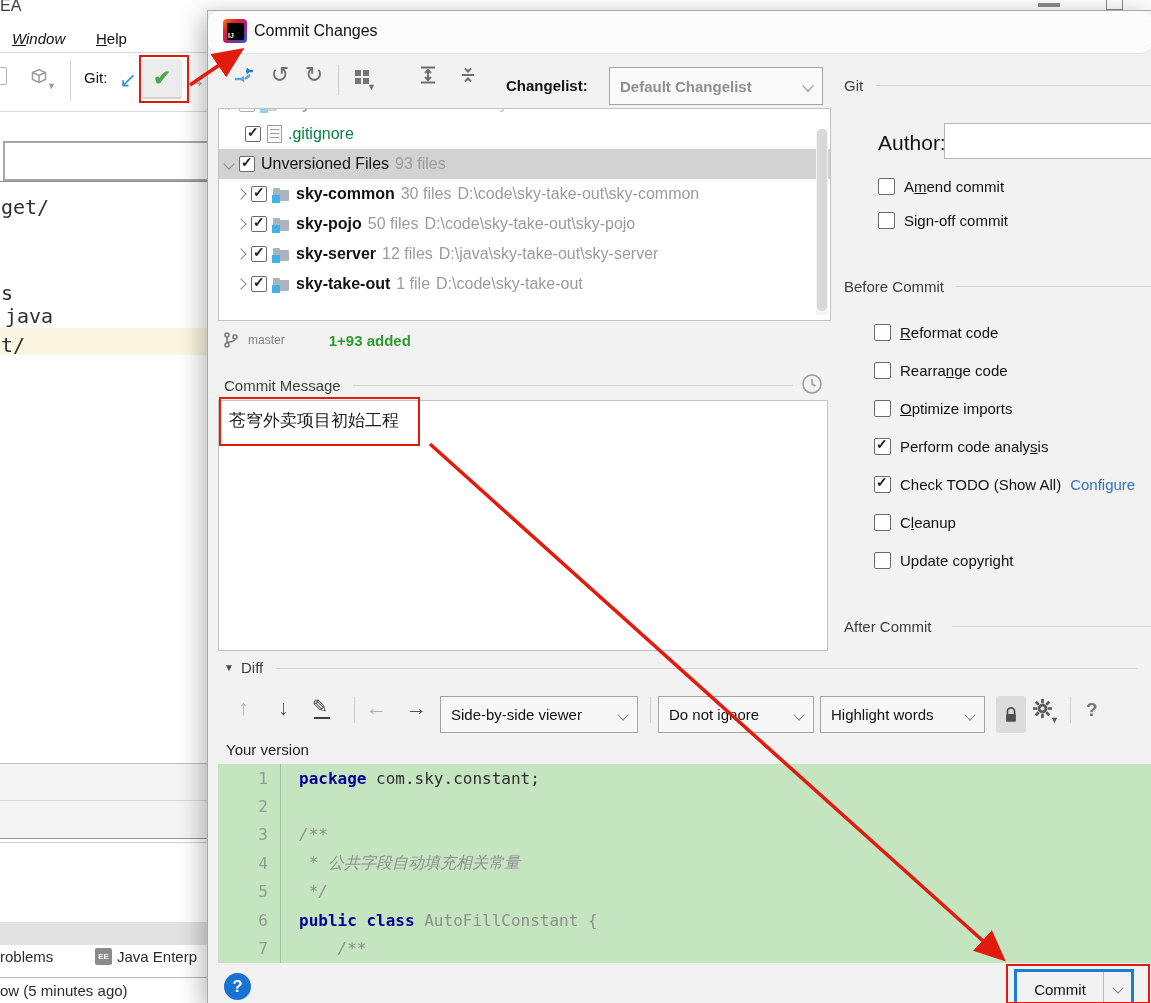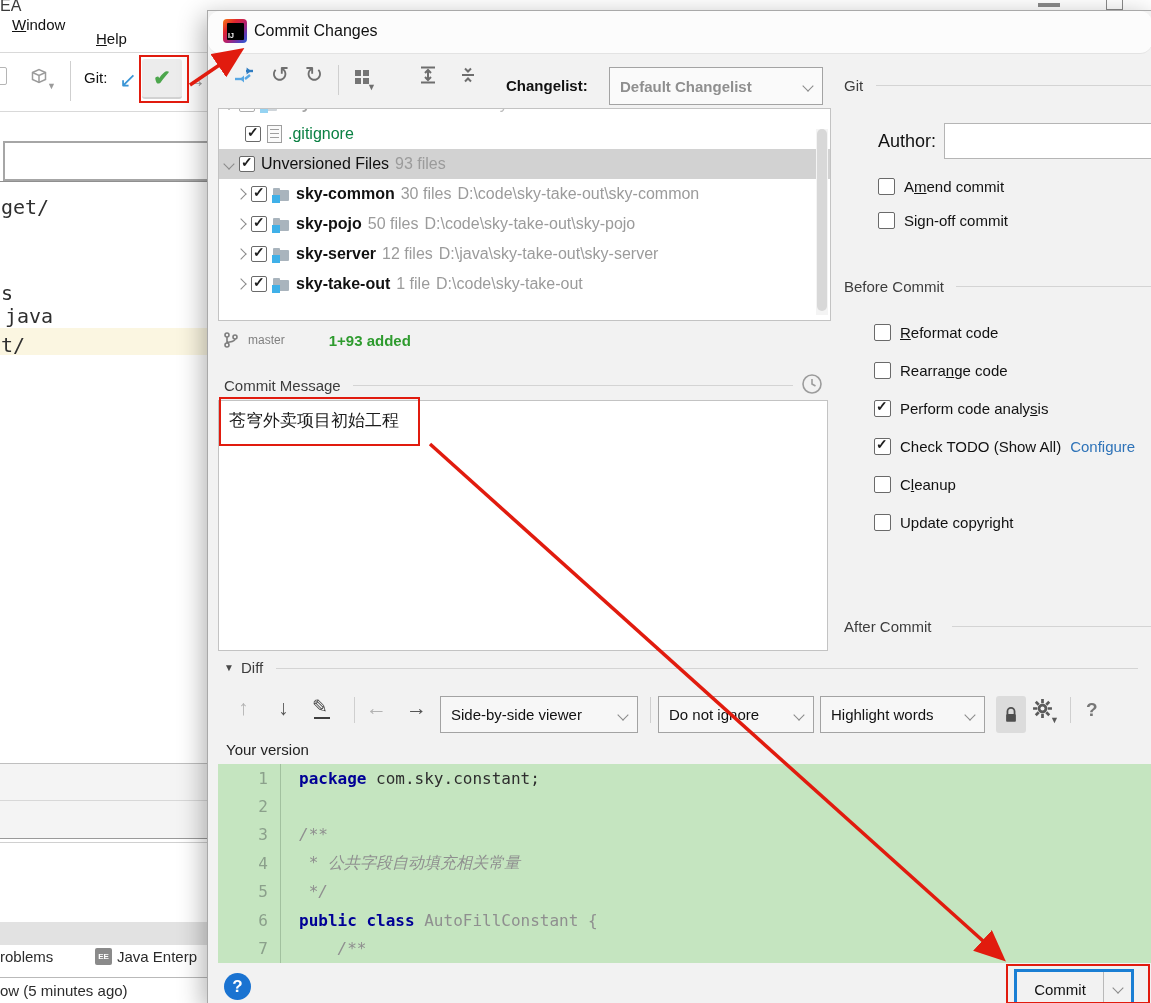--- a/index.html
+++ b/index.html
@@ -110,21 +110,21 @@
 </head>
 <body>
 
 <div id="canvas">
 
   <div class="abs" style="left:0;top:-3px;font-size:16px;color:#3a3a3a;">EA</div>
 
   <div class="abs" style="left:1038px;top:3px;width:22px;height:4px;background:#8a8a8a;"></div>
   <div class="abs" style="left:1106px;top:-6px;width:15px;height:14px;border:1.5px solid #8a8a8a;background:#fff;"></div>
 
-  <div class="abs menu-item" style="left:12px;top:16px;"><span class="mn">W</span>indow</div>
+  <div class="abs menu-item" style="left:12px;top:30px;font-style:italic;"><span class="mn">W</span>indow</div>
   <div class="abs menu-item" style="left:96px;top:30px;"><span class="mn">H</span>elp</div>
 
   <div class="bg-toolbar">
     <div class="abs" style="left:-9px;top:14px;width:14px;height:16px;border:1.5px solid #b5b5b5;border-radius:2px;"></div>
     <div class="icn-btn" style="left:26px;top:10px;width:26px;height:26px;">
       <svg width="20" height="20" viewBox="0 0 20 20" fill="none">
         <path d="M3.5 6.5l6.5-3 6.5 3v7l-6.5 3-6.5-3z" stroke="#9b9b9b" stroke-width="1.5"></path>
         <path d="M3.5 6.5l6.5 3 6.5-3M10 9.5V17" stroke="#9b9b9b" stroke-width="1.5"></path>
       </svg>
       <span style="position:absolute;right:-4px;bottom:-2px;font-size:9px;color:#9b9b9b;">▼</span>
@@ -303,21 +303,21 @@
     <div class="abs" style="left:593px;top:362px;">
       <svg width="22" height="22" viewBox="0 0 22 22" fill="none" stroke="#9c9c9c" stroke-width="1.6">
         <circle cx="11" cy="11" r="9"></circle>
           <path d="M11 6v5l3.5 2"></path>
       </svg>
     </div>
     <div id="msgbox">苍穹外卖项目初始工程</div>
 
     <div class="abs sec-label" style="left:636px;top:66px;">Git</div>
     <div class="hline" style="left:668px;top:74px;width:276px;background:#d4d4d4;"></div>
-    <div class="abs" style="left:670px;top:120px;font-size:18px;color:#111;">Author:</div>
+    <div class="abs" style="left:670px;top:120px;font-size:21px;color:#111;">Author:</div>
     <input class="author-input" value="" style="">
     <div class="optcol abs" style="left:670px;top:164px;gap:12px;">
         <div class="opt">
           <span class="cb"></span>
           <span class="olabel">A<span class="mn">m</span>end commit</span>
         </div>
         <div class="opt">
           <span class="cb"></span>
           <span class="olabel">Si<span class="mn">g</span>n-off commit</span>
         </div>
@@ -326,20 +326,24 @@
     <div class="abs sec-label" style="left:636px;top:267px;">Before Commit</div>
     <div class="hline" style="left:748px;top:275px;width:196px;background:#d4d4d4;"></div>
     <div class="optcol abs" style="left:666px;top:310px;gap:16px;">
         <div class="opt">
           <span class="cb"></span>
           <span class="olabel"><span class="mn">R</span>eformat code</span>
         </div>
         <div class="opt">
           <span class="cb"></span>
           <span class="olabel">Rearra<span class="mn">n</span>ge code</span>
+        </div>
+        <div class="opt">
+          <span class="cb"></span>
+          <span class="olabel"><span class="mn">O</span>ptimize imports</span>
         </div>
         <div class="opt">
           <span class="cb checked"></span>
           <span class="olabel">Perform code analy<span class="mn">s</span>is</span>
         </div>
         <div class="opt">
           <span class="cb checked"></span>
           <span class="olabel">Check TODO (Show All)</span>
           <span class="link">Configure</span>
         </div>

